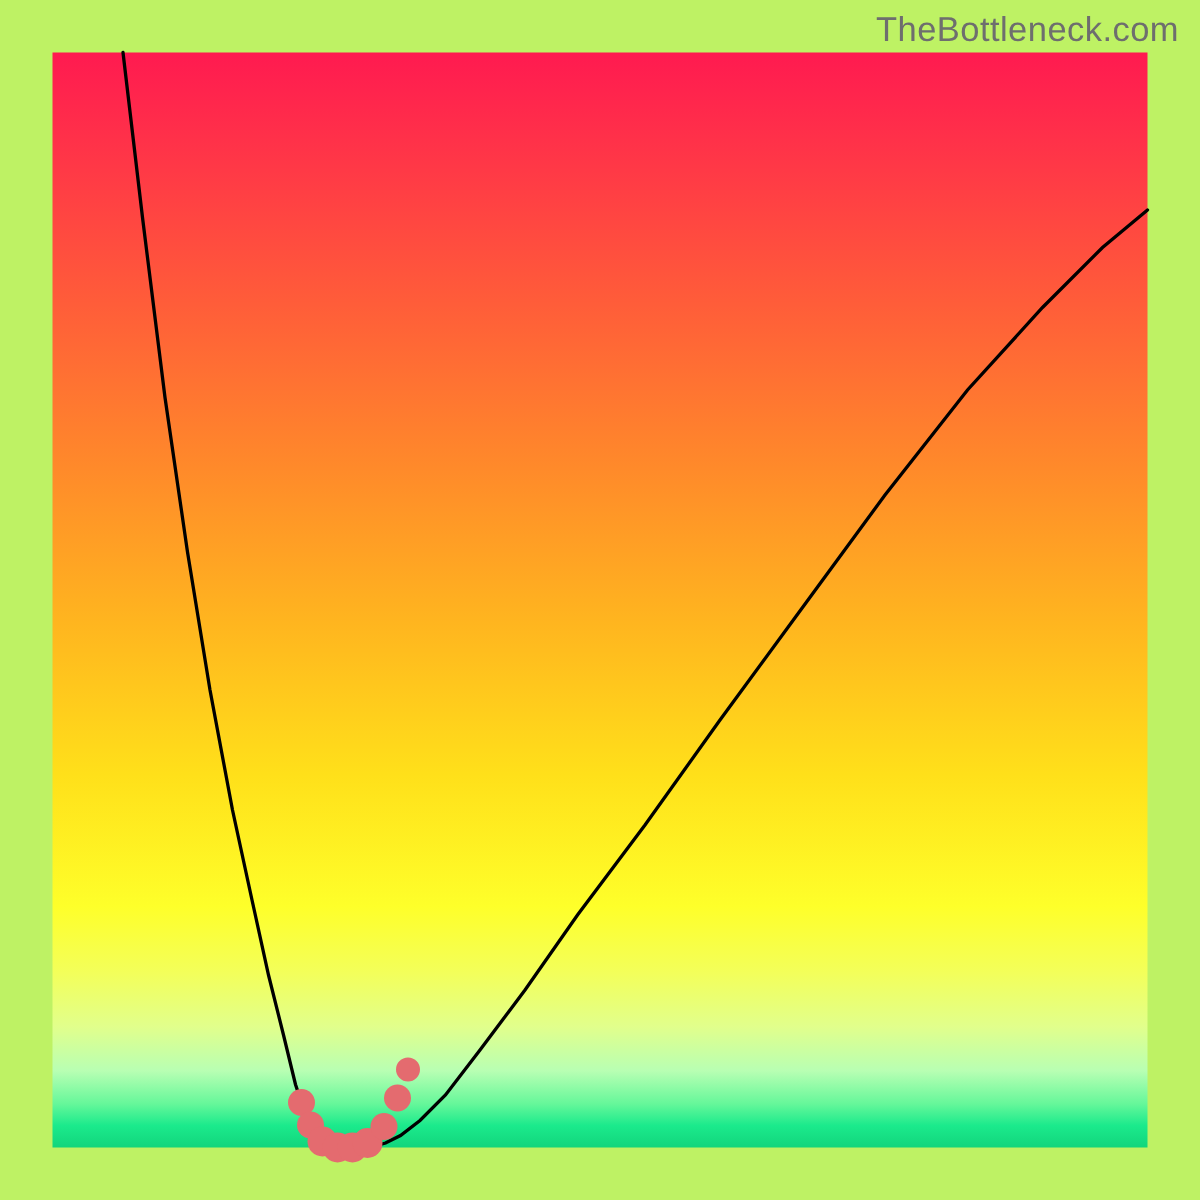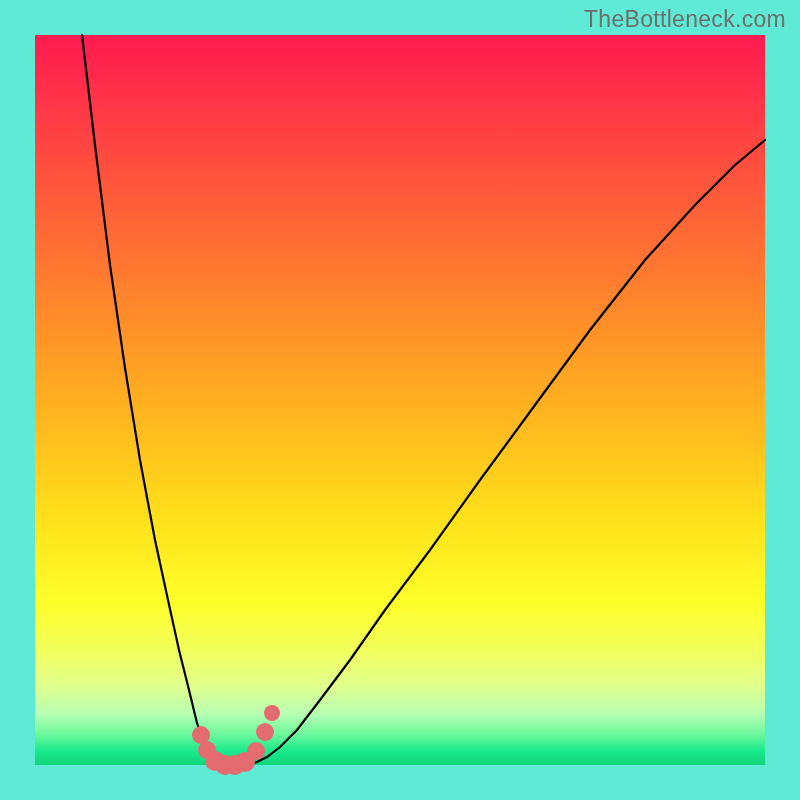--- a/index.html
+++ b/index.html
@@ -10,21 +10,21 @@
     background: #000;
     overflow: hidden;
     font-family: Arial, Helvetica, sans-serif;
   }
   .frame {
     position: absolute;
     left: 0;
     top: 0;
     width: 800px;
     height: 800px;
-    background: #5eead4;
+    background: #bef264;
   }
   .plot {
     position: absolute;
     left: 35px;
     top: 35px;
     width: 730px;
     height: 730px;
     background: linear-gradient(
       to bottom,
       #ff1a50 0%,

